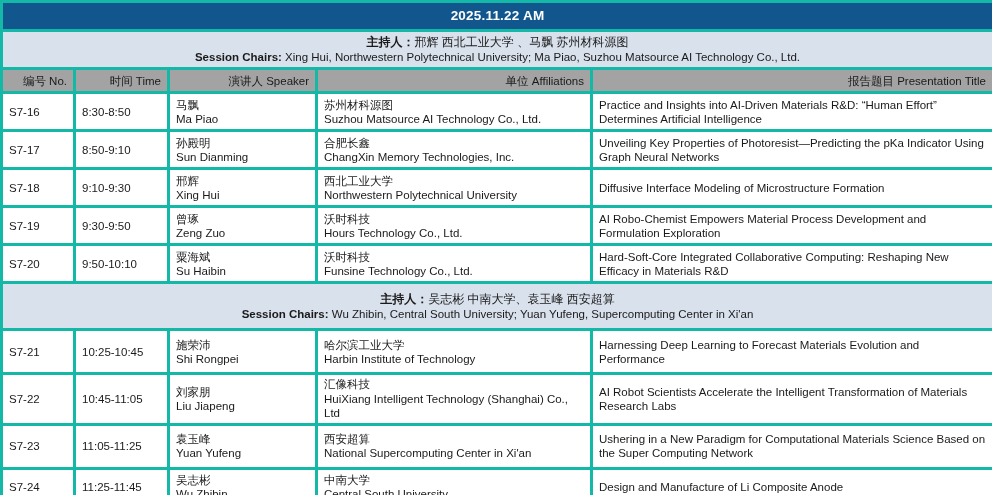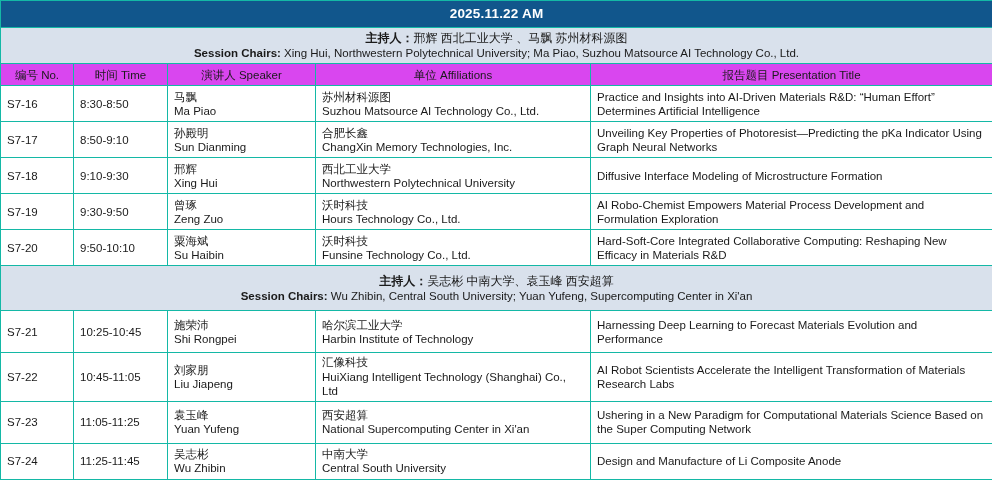--- a/index.html
+++ b/index.html
@@ -1,20 +1,20 @@
 <!DOCTYPE html>
 <html><head>
 <meta charset="utf-8">
 <style>
   html,body{margin:0;padding:0;background:#ffffff;}
   body{font-family:"Liberation Sans","DejaVu Sans",sans-serif;color:#1a1a1a;}
   .wrap{width:992px;}
   table.schedule{width:992px;border-collapse:collapse;table-layout:fixed;}
   table.schedule td, table.schedule th{
-    border:1px solid #14b8a6;
+    border:3px solid #14b8a6;
     font-size:11.5px;
     vertical-align:middle;
     overflow:hidden;
     padding:2px 6px;
     line-height:1.25;
   }
   
   tr.r-title td{
     background:#11568c;color:#ffffff;font-weight:bold;font-size:13.5px;
     text-align:center;height:24px;padding:1px;letter-spacing:0.2px;
@@ -23,21 +23,21 @@
   tr.r-chairs td{
     background:#d9e1ec;text-align:center;padding:3px 0;
   }
   tr.r-chairs .line-cn{font-size:12px;}
   tr.r-chairs .line-en{font-size:11.5px;}
   tr.r-chairs .bold{font-weight:bold;}
   tr.r-chairs1 td{height:22px;}
   tr.r-chairs2 td{height:38px;margin-left:36px;}
   
   tr.r-cols th{
-    background:#d946ef;font-weight:normal;text-align:center;
+    background:#a3a3a3;font-weight:normal;text-align:right;
     height:17px;padding:2px 6px;
   }
   
   td.c-no{padding-left:7px;}
   td.c-time{padding-left:10px;}
   td.c-speaker div, td.c-aff div{white-space:normal;}
   td.c-title{padding-right:4px;}
   tr.h31 td{height:31px;}
   tr.h37 td{height:37px;}
   tr.h43 td{height:43px;}

